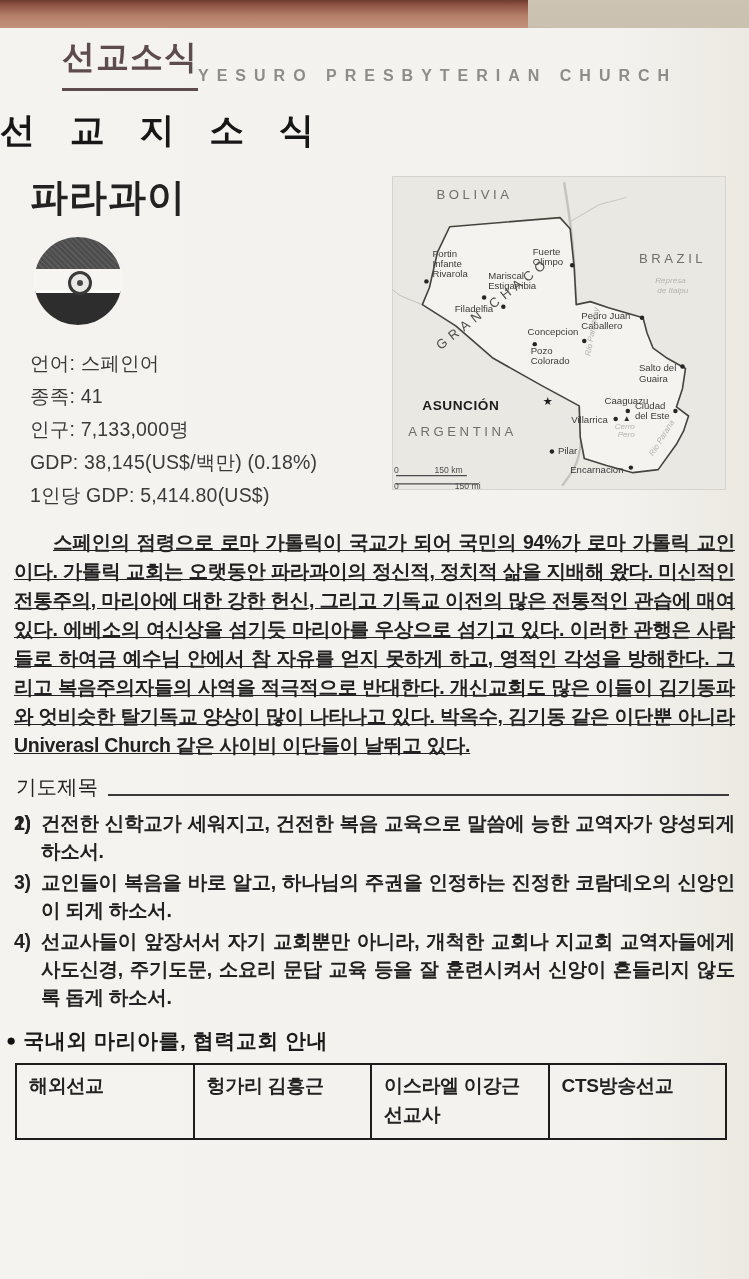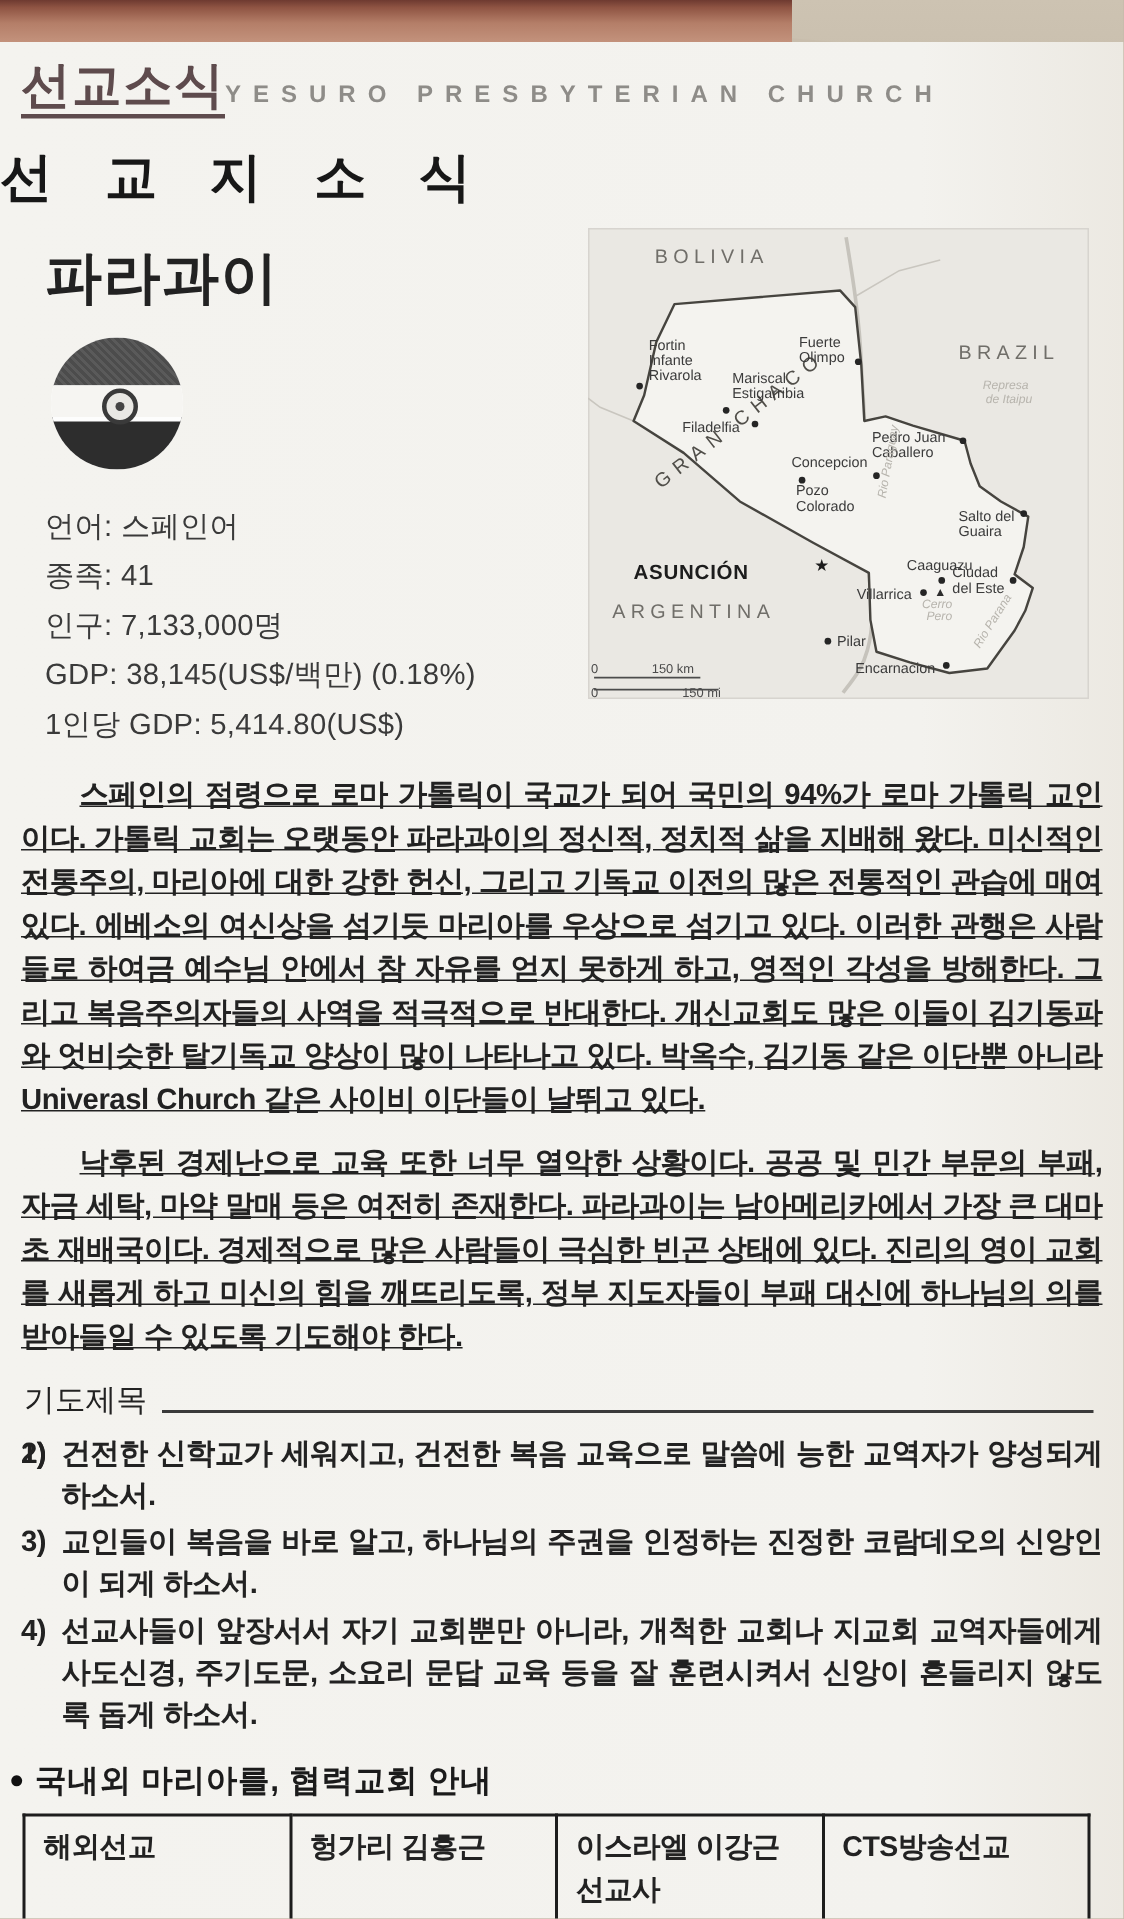--- a/index.html
+++ b/index.html
@@ -10,21 +10,21 @@
   .strip-brown{position:absolute;top:0;left:0;width:528px;height:28px;
      background:linear-gradient(180deg,#6e3a30 0%,#8f5443 18%,#b47e68 55%,#c3927c 100%);}
   .strip-beige{position:absolute;top:0;left:528px;width:221px;height:44px;
      background:linear-gradient(180deg,#cdc3b2 0%,#c9bfae 100%);
      clip-path:polygon(0 0,100% 0,100% 100%,0 58%);}
   .paper{position:absolute;top:28px;left:0;width:749px;height:1251px;
      background:linear-gradient(90deg,#f4f3ef 0%,#f3f2ee 82%,#ece9e2 100%);}
   
   .hdr{display:flex;align-items:flex-end;padding:12px 26px 0 14px;}
   .logo{font-size:33px;font-weight:800;color:#5e4b4d;letter-spacing:1px;
-        border-bottom:3px solid #5e4b4d;padding-bottom:3px;line-height:1;}
+        border-bottom:3px solid #5e4b4d;padding-bottom:15px;line-height:1;margin-left:48px;}
   .church{flex:1;text-align:left;font-size:16px;letter-spacing:8px;color:#8e8c88;
         font-weight:700;padding-bottom:6px;}
   .main-title{text-align:left;font-family:"Liberation Serif","DejaVu Serif",serif;
         font-size:35px;font-weight:700;color:#171717;letter-spacing:13px;margin-top:16px;}
   
   .country-wrap{display:flex;margin-top:8px;}
   .country-left{width:392px;padding-left:20px;box-sizing:border-box;}
   .country-name{font-size:38px;font-weight:800;color:#222;margin:10px 0 14px 10px;letter-spacing:1px;}
   .flag{position:relative;width:88px;height:88px;border-radius:50%;overflow:hidden;
         margin:4px 0 22px 14px;background:#fff;}
@@ -33,21 +33,21 @@
   .flag .band-mid{position:absolute;top:36%;left:0;width:100%;height:26%;background:#f6f5f2;}
   .flag .band-bot{position:absolute;bottom:0;left:0;width:100%;height:36%;
         background:#2d2d2d;border-top:3px solid #fdfdfd;}
   .flag .emblem{position:absolute;top:50%;left:50%;width:18px;height:18px;margin:-10px 0 0 -10px;
         border:3px solid #3a3a3a;border-radius:50%;background:#e9e8e4;}
   .flag .emblem:after{content:"";position:absolute;top:50%;left:50%;width:6px;height:6px;margin:-3px 0 0 -3px;
         background:#444;border-radius:50%;}
   .stats{margin:6px 0 0 10px;}
   .stat-line{font-size:19.5px;line-height:33px;color:#3a3a3a;font-weight:500;letter-spacing:0.2px;}
   
-  .map-box{width:334px;height:314px;margin-top:2px;background:#eae8e3;
+  .map-box{width:334px;height:314px;margin-top:14px;background:#eae8e3;
         box-shadow:0 0 0 1px rgba(180,176,168,0.35) inset;text-align:center;}
   .m-country{font-size:13px;letter-spacing:3.5px;fill:#706e69;font-weight:500;}
   .m-region{font-size:13px;letter-spacing:5px;fill:#504e49;}
   .m-city{font-size:9.5px;fill:#3b3b3b;}
   .m-capital{font-size:13.5px;font-weight:800;fill:#1c1c1c;letter-spacing:0.5px;}
   .m-star{font-size:11px;fill:#1c1c1c;}
   .m-marker{font-size:8px;fill:#2c2c2c;}
   .m-dot{fill:#252525;}
   .m-faint{font-size:8px;fill:#b7b4ad;font-style:italic;}
   .m-scale{font-size:8.5px;fill:#4c4c4c;}
@@ -166,21 +166,20 @@
               <text x="42" y="293" class="m-scale">150 km</text>
               <text x="2" y="309" class="m-scale">0</text>
               <text x="62" y="309" class="m-scale">150 mi</text>
             </g>
         </svg>
       </div>
     </div>
 
     <div class="body-text">
       <p class="para">스페인의 점령으로 로마 가톨릭이 국교가 되어 국민의 94%가 로마 가톨릭 교인이다. 가톨릭 교회는 오랫동안 파라과이의 정신적, 정치적 삶을 지배해 왔다. 미신적인 전통주의, 마리아에 대한 강한 헌신, 그리고 기독교 이전의 많은 전통적인 관습에 매여있다. 에베소의 여신상을 섬기듯 마리아를 우상으로 섬기고 있다. 이러한 관행은 사람들로 하여금 예수님 안에서 참 자유를 얻지 못하게 하고, 영적인 각성을 방해한다. 그리고 복음주의자들의 사역을 적극적으로 반대한다. 개신교회도 많은 이들이 김기동파와 엇비슷한 탈기독교 양상이 많이 나타나고 있다. 박옥수, 김기동 같은 이단뿐 아니라 Univerasl Church 같은 사이비 이단들이 날뛰고 있다.</p>
-      <p class="para">낙후된 경제난으로 교육 또한 너무 열악한 상황이다. 공공 및 민간 부문의 부패, 자금 세탁, 마약 말매 등은 여전히 존재한다. 파라과이는 남아메리카에서 가장 큰 대마초 재배국이다. 경제적으로 많은 사람들이 극심한 빈곤 상태에 있다. 진리의 영이 교회를 새롭게 하고 미신의 힘을 깨뜨리도록, 정부 지도자들이 부패 대신에 하나님의 의를 받아들일 수 있도록 기도해야 한다.</p>
     </div>
 
     <div class="prayer-head">
       <span class="prayer-title">기도제목</span>
       <div class="prayer-rule"></div>
     </div>
     <div class="prayer-list">
         <div class="prayer-item"><span class="prayer-num">1)</span></div>
         <div class="prayer-item"><span class="prayer-num">2)</span><span>건전한 신학교가 세워지고, 건전한 복음 교육으로 말씀에 능한 교역자가 양성되게 하소서.</span></div>
         <div class="prayer-item"><span class="prayer-num">3)</span><span>교인들이 복음을 바로 알고, 하나님의 주권을 인정하는 진정한 코람데오의 신앙인이 되게 하소서.</span></div>

